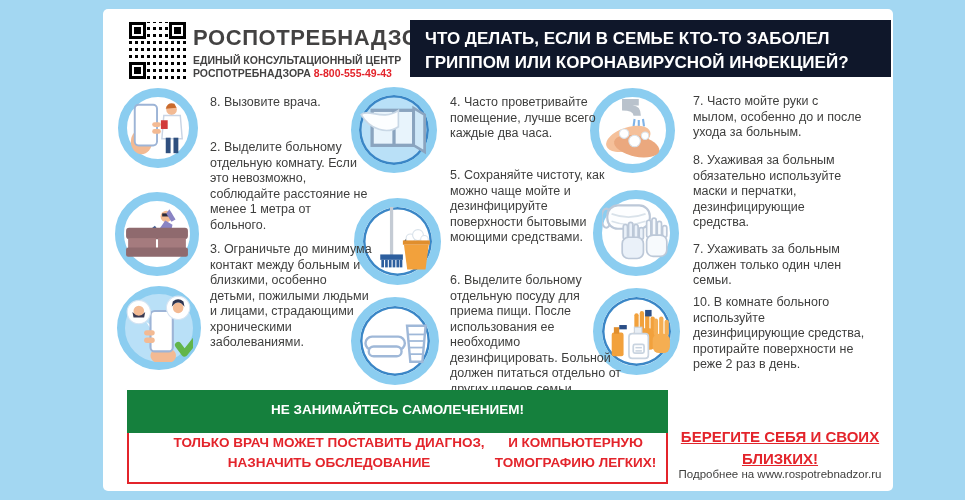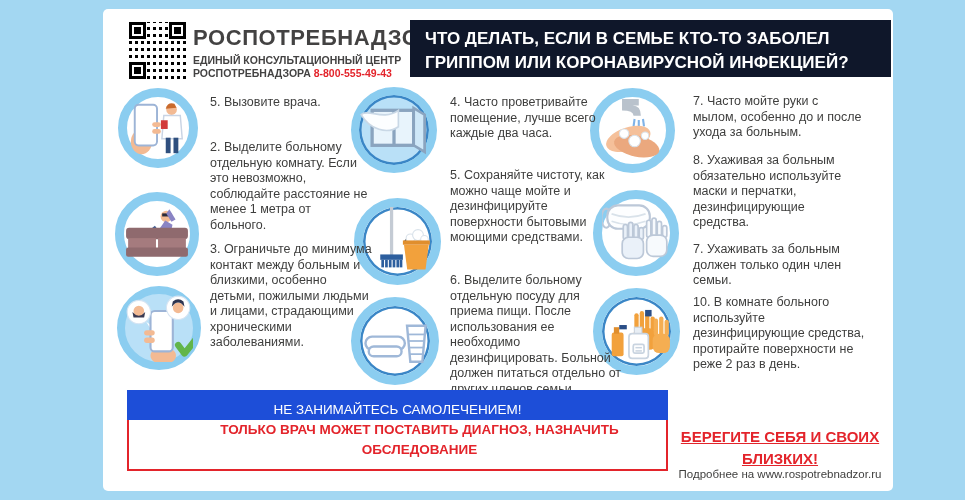--- a/index.html
+++ b/index.html
@@ -78,22 +78,22 @@
   .i4 { left:248px; top:78px;  width:86px; height:86px; }
   .i5 { left:251px; top:189px; width:87px; height:87px; }
   .i6 { left:248px; top:288px; width:88px; height:88px; }
   .i7 { left:487px; top:79px;  width:85px; height:85px; }
   .i8 { left:490px; top:181px; width:86px; height:86px; }
   .i9 { left:490px; top:279px; width:87px; height:87px; }
 
   
   .warning { position:absolute; left:24px; top:381px; width:541px; height:90px; }
   .warning-head {
-    height:30px; background:#1d4ed8; color:#fff;
-    font-size:13.5px; font-weight:400; text-align:center; line-height:39px;
+    height:43px; background:#15803d; color:#fff;
+    font-size:13.5px; font-weight:700; text-align:center; line-height:39px;
   }
   .warning-body {
     height:51px; border:2px solid #E3242B; border-top:none;
     color:#E3242B; font-size:13.5px; font-weight:700; text-align:center;
     display:flex; flex-direction:row; justify-content:center; line-height:1.45;padding-left:44px;
   }
 
   
   .slogan {
     position:absolute; left:572px; top:417px; width:210px;
@@ -269,35 +269,36 @@
         <rect x="47" y="34" width="16" height="18" rx="6"></rect>
       </g>
       <rect x="30" y="28" width="7" height="6" fill="#E8EEF4" stroke="#C9D4E0"></rect>
       <path d="M28 34 h12 a3 3 0 0 1 3 3 v17 a3 3 0 0 1 -3 3 h-12 a3 3 0 0 1 -3 -3 v-17 a3 3 0 0 1 3 -3 z" fill="#fff" stroke="#C9D4E0" stroke-width="1.6"></path>
       <rect x="29" y="44" width="10" height="8" rx="1.5" fill="none" stroke="#C9D4E0" stroke-width="1.6"></rect>
       <line x1="31" y1="47" x2="37" y2="47" stroke="#C9D4E0" stroke-width="1.4"></line>
       <line x1="31" y1="50" x2="37" y2="50" stroke="#C9D4E0" stroke-width="1.4"></line>
     </svg>
   </div>
 
-  <div class="tip t1">5. Вызовите врача.</div>
+  <div class="tip t1">8. Вызовите врача.</div>
   <div class="tip t2">2. Выделите больному отдельную комнату. Если это невозможно, соблюдайте расстояние не менее 1 метра от больного.</div>
   <div class="tip t3">3. Ограничьте до минимума контакт между больным и близкими, особенно детьми, пожилыми людьми и лицами, страдающими хроническими заболеваниями.</div>
   <div class="tip t4">4. Часто проветривайте помещение, лучше всего каждые два часа.</div>
   <div class="tip t5">5. Сохраняйте чистоту, как можно чаще мойте и дезинфицируйте поверхности бытовыми моющими средствами.</div>
   <div class="tip t6">6. Выделите больному отдельную посуду для приема пищи. После использования ее необходимо дезинфицировать. Больной должен питаться отдельно от других членов семьи.</div>
   <div class="tip t7">7. Часто мойте руки с мылом, особенно до и после ухода за больным.</div>
   <div class="tip t8">8. Ухаживая за больным обязательно используйте маски и перчатки, дезинфицирующие средства.</div>
   <div class="tip t9">7. Ухаживать за больным должен только один член семьи.</div>
   <div class="tip t10">10. В комнате больного используйте дезинфицирующие средства, протирайте поверхности не реже 2 раз в день.</div>
 
   <div class="warning">
     <div class="warning-head">НЕ ЗАНИМАЙТЕСЬ САМОЛЕЧЕНИЕМ!</div>
     <div class="warning-body">
       <span>ТОЛЬКО ВРАЧ МОЖЕТ ПОСТАВИТЬ ДИАГНОЗ, НАЗНАЧИТЬ ОБСЛЕДОВАНИЕ</span>
+      <span>И КОМПЬЮТЕРНУЮ ТОМОГРАФИЮ ЛЕГКИХ!</span>
     </div>
   </div>
 
   <div class="slogan">
     <span>БЕРЕГИТЕ СЕБЯ И СВОИХ</span><br>
     <span>БЛИЗКИХ!</span>
   </div>
   <div class="more-info">Подробнее на www.rospotrebnadzor.ru</div>
 
 </div>

